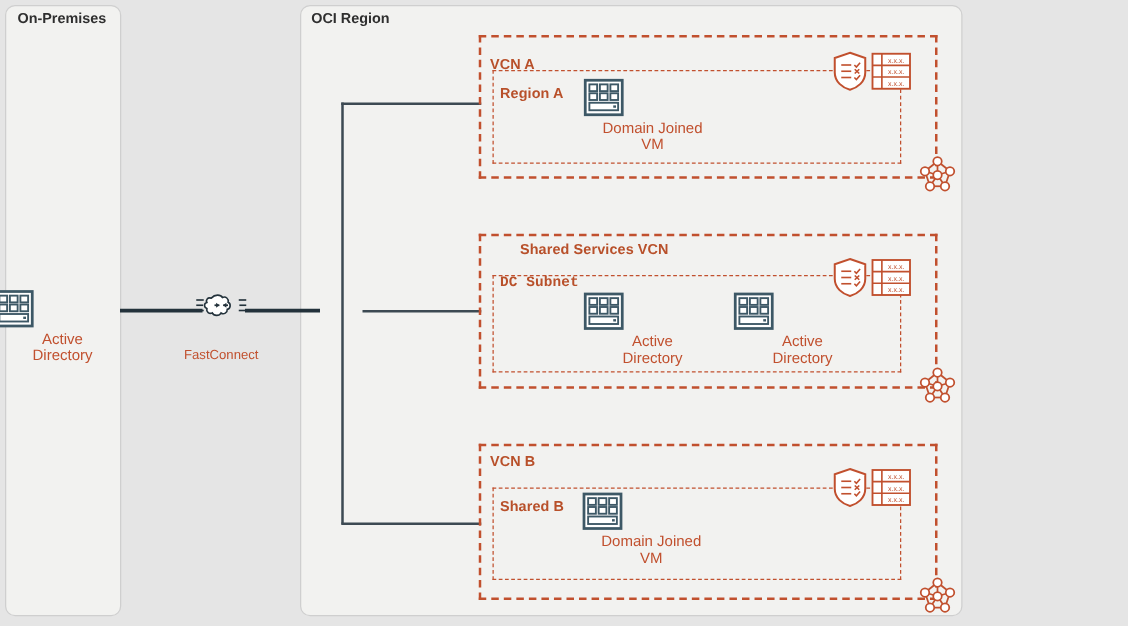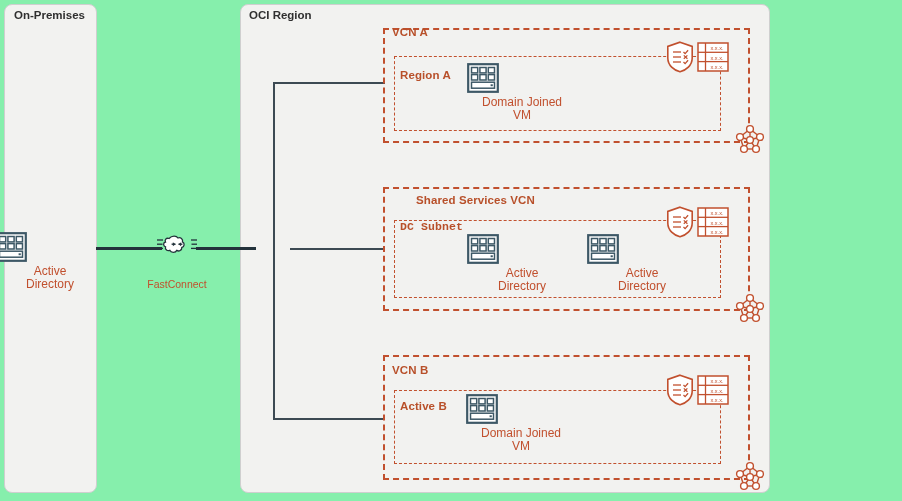--- a/index.html
+++ b/index.html
@@ -7,21 +7,21 @@
     padding: 0;
     background: #ffffff;
   }
   body {
     font-family: "Liberation Sans", sans-serif;
   }
   #canvas {
     position: relative;
     width: 902px;
     height: 501px;
-    background: #86efac;
+    background: #e5e5e5;
     overflow: hidden;
   }
   .panel {
     position: absolute;
     background: #f2f2f0;
     border: 1px solid #cfcfcf;
     border-radius: 8px;
     box-sizing: border-box;
   }
   .panel-title {
@@ -167,21 +167,21 @@
         <line x1="42" y1="8" x2="36" y2="8" stroke="#23323b" stroke-width="1.3"></line>
         <line x1="42" y1="12.2" x2="36.5" y2="12.2" stroke="#23323b" stroke-width="1.3"></line>
         <line x1="42" y1="16.4" x2="36" y2="16.4" stroke="#23323b" stroke-width="1.3"></line>
       </svg>
     </span>
     <span class="fc-label">FastConnect</span>
   </div>
 
 
   <div class="vcn-box" style="left:383px; top:28px; width:367px; height:115px;"></div>
-  <div class="vcn-label" style="left:392px; top:26px;text-align:center;">VCN A</div>
+  <div class="vcn-label" style="left:392px; top:46px;text-align:center;">VCN A</div>
   <div class="subnet-box" style="left:394px; top:56px; width:327px; height:75px;"></div>
   <div class="subnet-label" style="left:400px; top:69px;">Region A</div>
 
   <div class="node" style="left:467px; top:63px;">
     <span class="glyph">
       <svg width="32" height="30" viewBox="0 0 32 30">
         <rect x="1.2" y="1.2" width="29.6" height="27.6" fill="#ffffff" stroke="#3d5866" stroke-width="2.2"></rect>
         <rect x="4.5" y="4.5" width="6.2" height="5.4" fill="#ffffff" stroke="#3d5866" stroke-width="1.5"></rect>
         <rect x="12.9" y="4.5" width="6.2" height="5.4" fill="#ffffff" stroke="#3d5866" stroke-width="1.5"></rect>
         <rect x="21.3" y="4.5" width="6.2" height="5.4" fill="#ffffff" stroke="#3d5866" stroke-width="1.5"></rect>
@@ -325,21 +325,21 @@
         <circle cx="11" cy="26" r="3.4"></circle>
         <circle cx="23" cy="26" r="3.4"></circle>
         <circle cx="17" cy="17" r="3.4"></circle>
       </g>
     </svg>
   </div>
 
   <div class="vcn-box" style="left:383px; top:355px; width:367px; height:125px;"></div>
   <div class="vcn-label" style="left:392px; top:364px;">VCN B</div>
   <div class="subnet-box" style="left:394px; top:390px; width:327px; height:74px;"></div>
-  <div class="subnet-label" style="left:400px; top:400px;">Active B</div>
+  <div class="subnet-label" style="left:400px; top:400px;">Shared B</div>
 
   <div class="node" style="left:466px; top:394px;">
     <span class="glyph">
       <svg width="32" height="30" viewBox="0 0 32 30">
         <rect x="1.2" y="1.2" width="29.6" height="27.6" fill="#ffffff" stroke="#3d5866" stroke-width="2.2"></rect>
         <rect x="4.5" y="4.5" width="6.2" height="5.4" fill="#ffffff" stroke="#3d5866" stroke-width="1.5"></rect>
         <rect x="12.9" y="4.5" width="6.2" height="5.4" fill="#ffffff" stroke="#3d5866" stroke-width="1.5"></rect>
         <rect x="21.3" y="4.5" width="6.2" height="5.4" fill="#ffffff" stroke="#3d5866" stroke-width="1.5"></rect>
         <rect x="4.5" y="11.6" width="6.2" height="5.4" fill="#ffffff" stroke="#3d5866" stroke-width="1.5"></rect>
         <rect x="12.9" y="11.6" width="6.2" height="5.4" fill="#ffffff" stroke="#3d5866" stroke-width="1.5"></rect>

